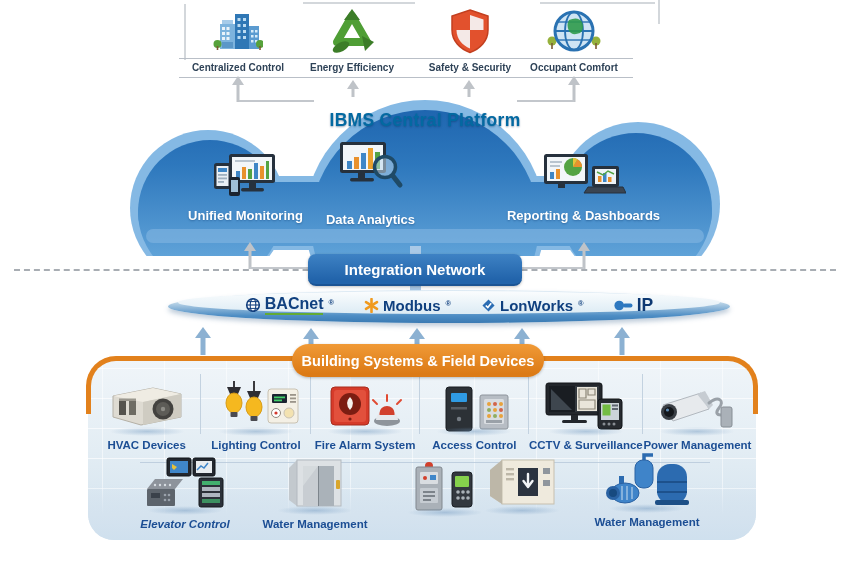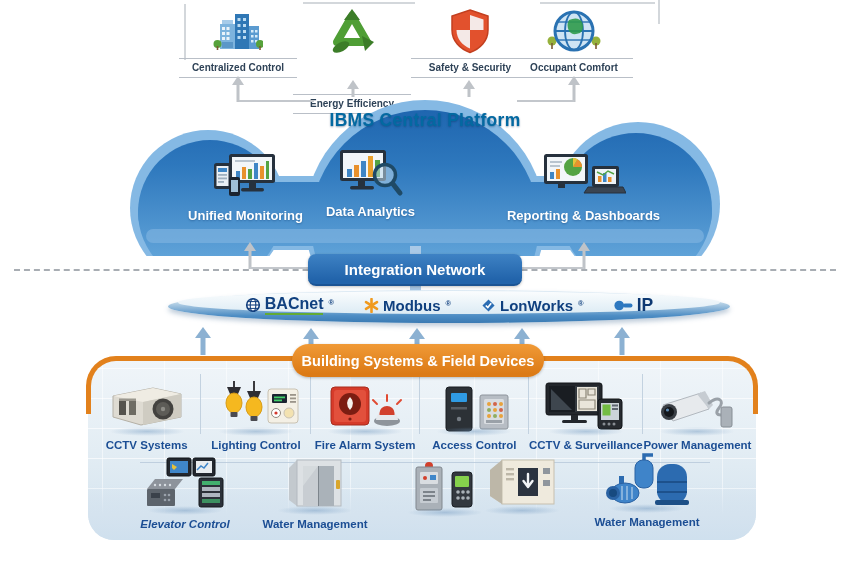--- a/index.html
+++ b/index.html
@@ -134,21 +134,21 @@
           </g>
         <circle cx="4.5" cy="36" r="4" fill="#57a23b"></circle>
           <rect x="3.7" y="38" width="1.6" height="4" fill="#7c5a33"></rect>
         <circle cx="47" cy="36" r="4" fill="#57a23b"></circle>
           <rect x="46.2" y="38" width="1.6" height="4" fill="#7c5a33"></rect>
       </svg>
     </span>
     <span class="b-label">Centralized Control</span>
   </div>
 
-  <div class="benefit" style="left:293px;gap:36px;">
+  <div class="benefit" style="left:293px;">
     <span class="b-icon">
       <svg width="48" height="45" viewBox="0 0 48 45">
         <polygon points="24,7 39,33 9,33" fill="none" stroke="#4f9e35" stroke-width="8" stroke-linejoin="round"></polygon>
         <polygon points="24,0 32,11 16,11" fill="#3c7d28"></polygon>
         <polygon points="46,33 37,42 34,27" fill="#3c7d28"></polygon>
         <ellipse cx="13" cy="38" rx="9" ry="4.5" fill="#3c7d28" transform="rotate(-28 13 38)"></ellipse>
       </svg>
     </span>
     <span class="b-label">Energy Efficiency</span>
   </div>
@@ -246,21 +246,21 @@
           <rect x="5" y="20" width="9" height="1.8" fill="#9fb0bf"></rect>
             <rect x="5" y="23.5" width="9" height="1.8" fill="#9fb0bf"></rect>
             <rect x="5" y="27" width="6" height="1.8" fill="#9fb0bf"></rect>
           <rect x="16" y="23" width="11" height="19" rx="2" fill="#1b2430"></rect>
           <rect x="18" y="26" width="7" height="12" fill="#9fc0d8"></rect>
         </svg>
       </span>
       <span class="m-label">Unified Monitoring</span>
     </div>
 
-    <div class="module" style="left:185px;top:48px;width:115px;">
+    <div class="module" style="left:185px;top:40px;width:115px;gap:16px;">
       <span class="m-icon">
         <svg width="66" height="48" viewBox="0 0 66 48">
           <rect x="2" y="0" width="46" height="31" rx="2.5" fill="#26313d"></rect>
           <rect x="5" y="3" width="40" height="25" fill="#f2f6f9"></rect>
           <rect x="9" y="19" width="5" height="8" fill="#3e86c6"></rect>
             <rect x="16" y="15" width="5" height="12" fill="#e8912d"></rect>
           <rect x="23" y="11" width="5" height="16" fill="#3e86c6"></rect>
             <rect x="30" y="6" width="5" height="21" fill="#e8a02d"></rect>
           <rect x="37" y="10" width="5" height="17" fill="#53a343"></rect>
           <rect x="20" y="31" width="7" height="5" fill="#26313d"></rect>
@@ -398,21 +398,21 @@
           <path d="M40 21 L78 13 L78 36 L40 44 Z" fill="#cfccc2"></path>
           <circle cx="60" cy="28" r="10.5" fill="#43423f"></circle>
             <circle cx="60" cy="28" r="7" fill="#5d5c57"></circle>
             <circle cx="60" cy="28" r="2.2" fill="#8e8d87"></circle>
           <rect x="16" y="20" width="7" height="14" fill="#55534d"></rect>
             <rect x="26" y="20" width="7" height="14" fill="#6e6c64"></rect>
           <rect x="16" y="17.5" width="17" height="2.5" fill="#9a978e"></rect>
         </svg>
       </span>
       <span class="dshadow"></span>
-      <span class="dev-label">CCTV Systems</span>
+      <span class="dev-label">HVAC Devices</span>
     </div>
     <div class="r1col">
       <span class="icon-box">
         <svg width="88" height="54" viewBox="0 0 88 54">
           <line x1="22" y1="2" x2="22" y2="8" stroke="#3a3a3e" stroke-width="2"></line>
           <path d="M15 8 h14 l-3 7 h-8 z" fill="#2e2e33"></path>
           <ellipse cx="22" cy="24" rx="8" ry="10" fill="#f5b81f" stroke="#d89b12"></ellipse>
           <rect x="18.5" y="33" width="7" height="5" rx="1" fill="#4a4a50"></rect>
           <line x1="42" y1="2" x2="42" y2="12" stroke="#3a3a3e" stroke-width="2"></line>
           <path d="M35 12 h14 l-3 7 h-8 z" fill="#2e2e33"></path>

